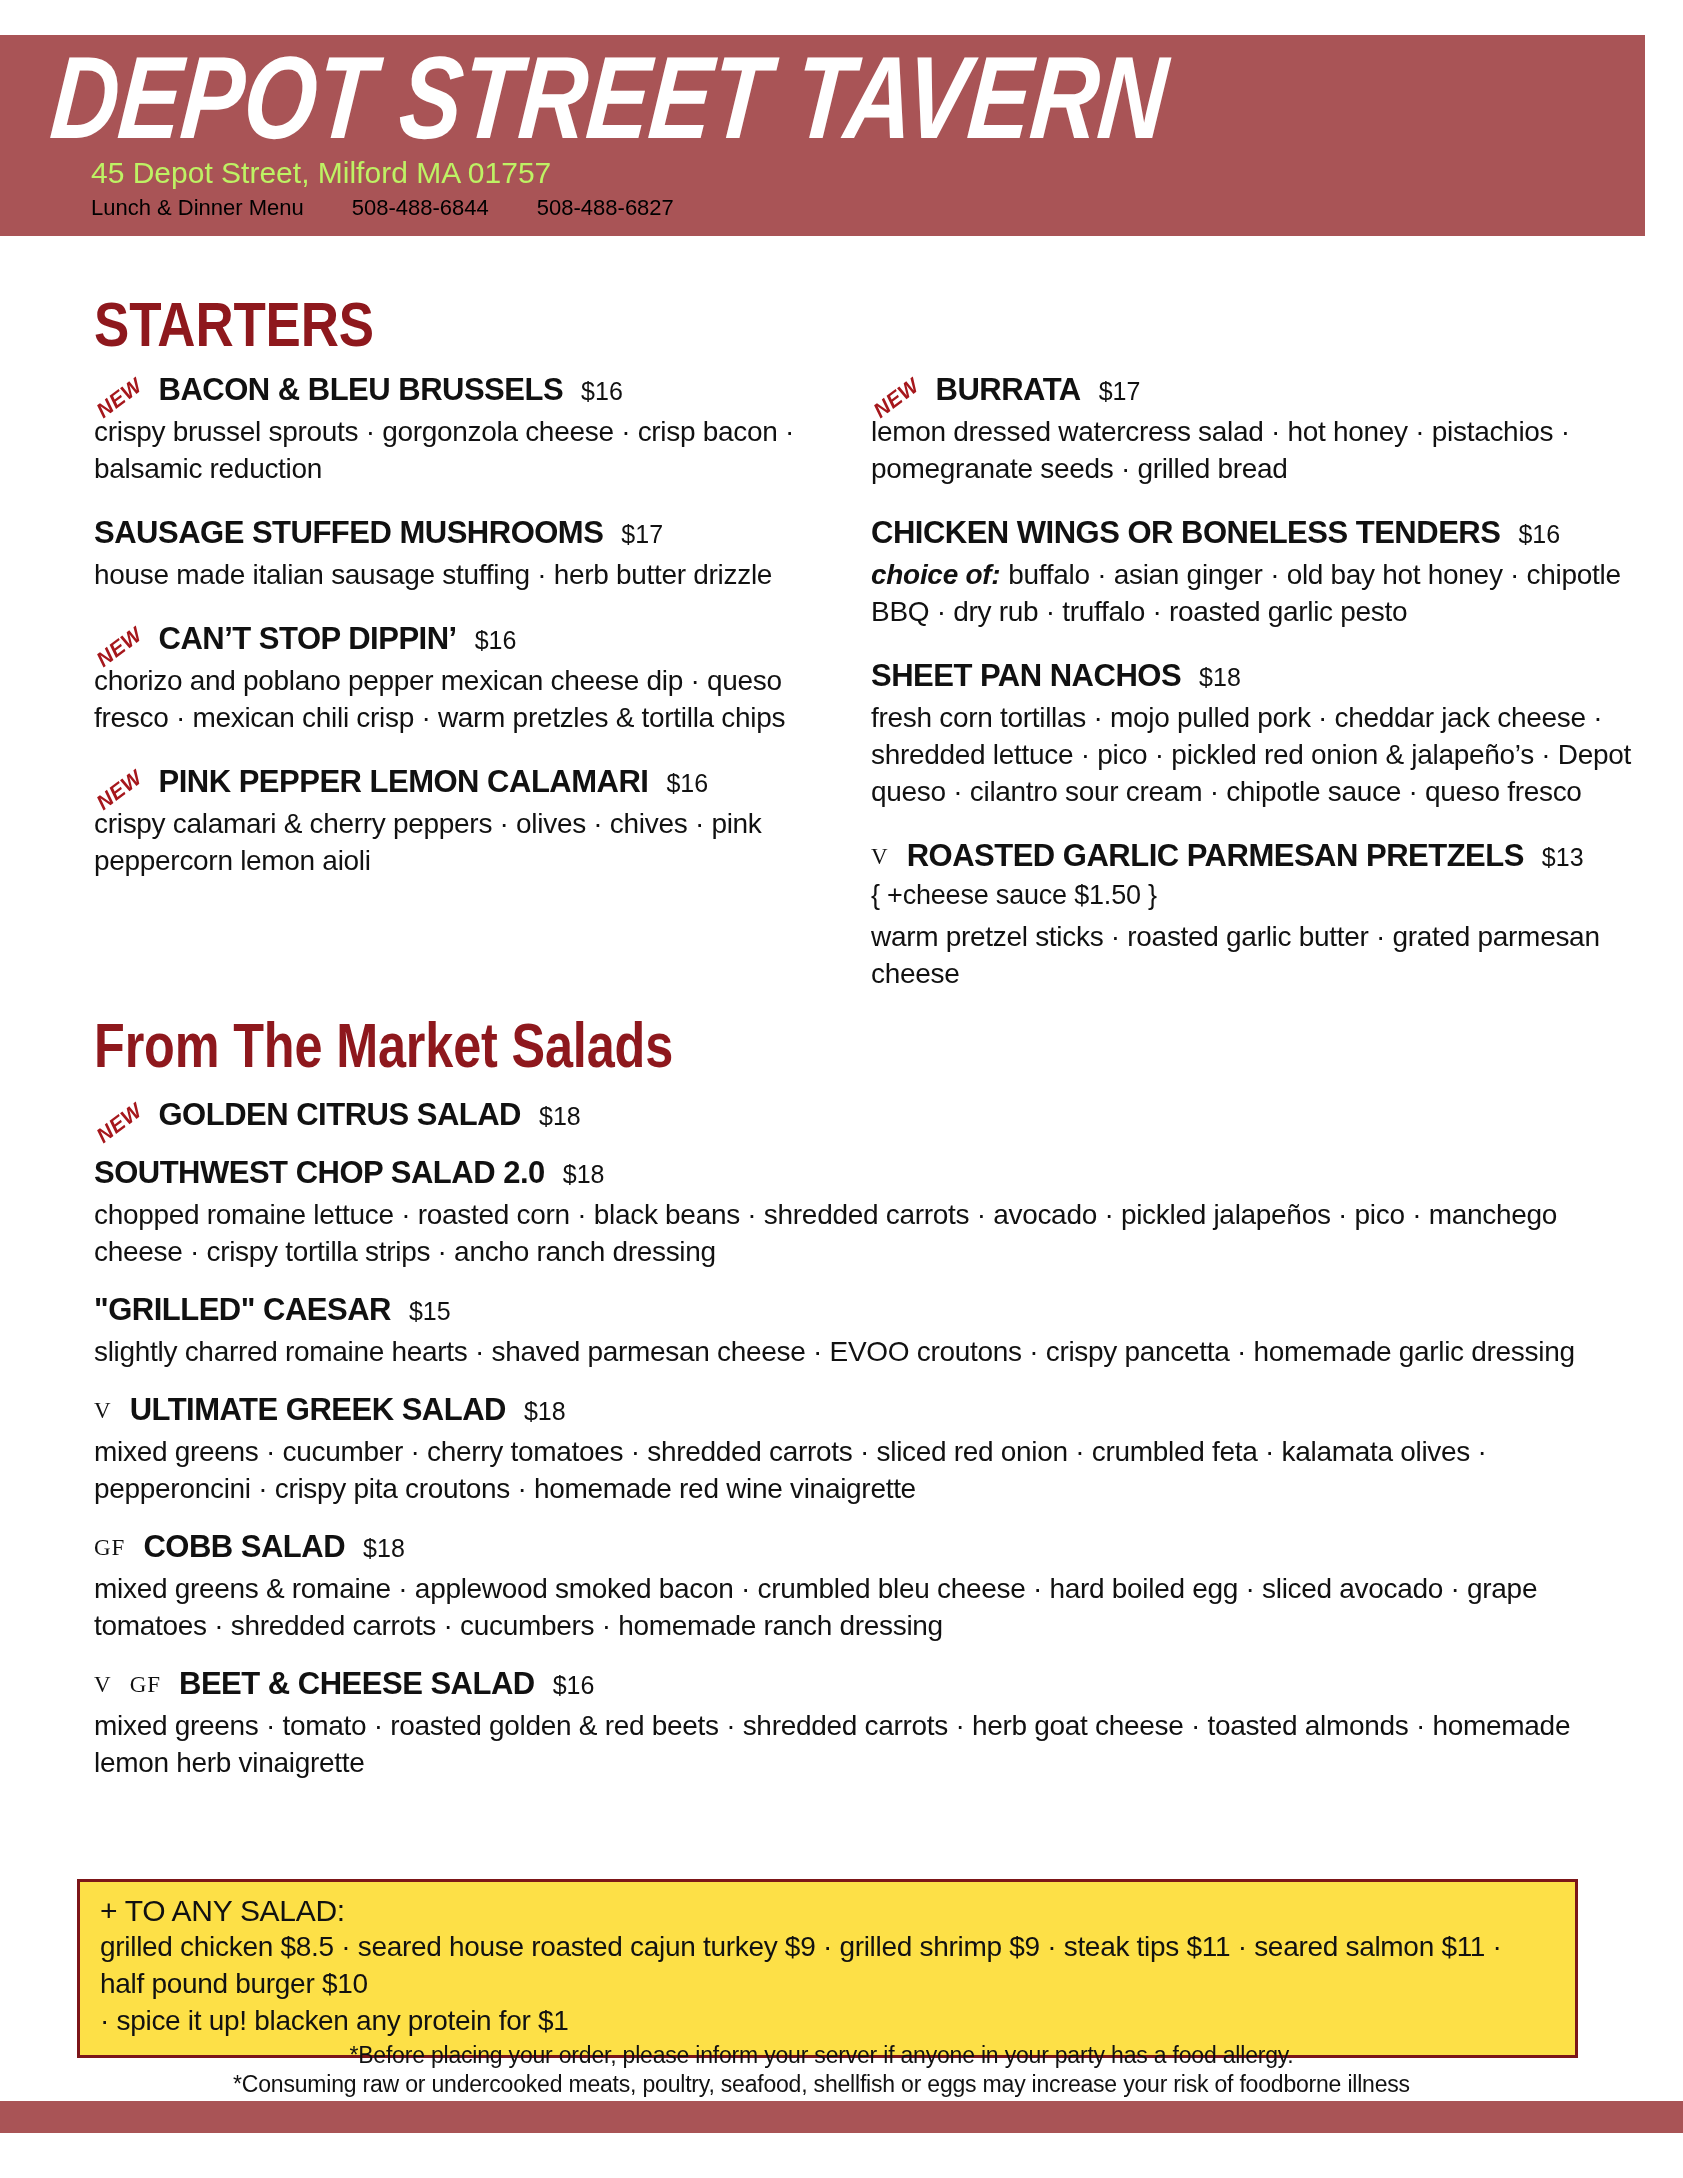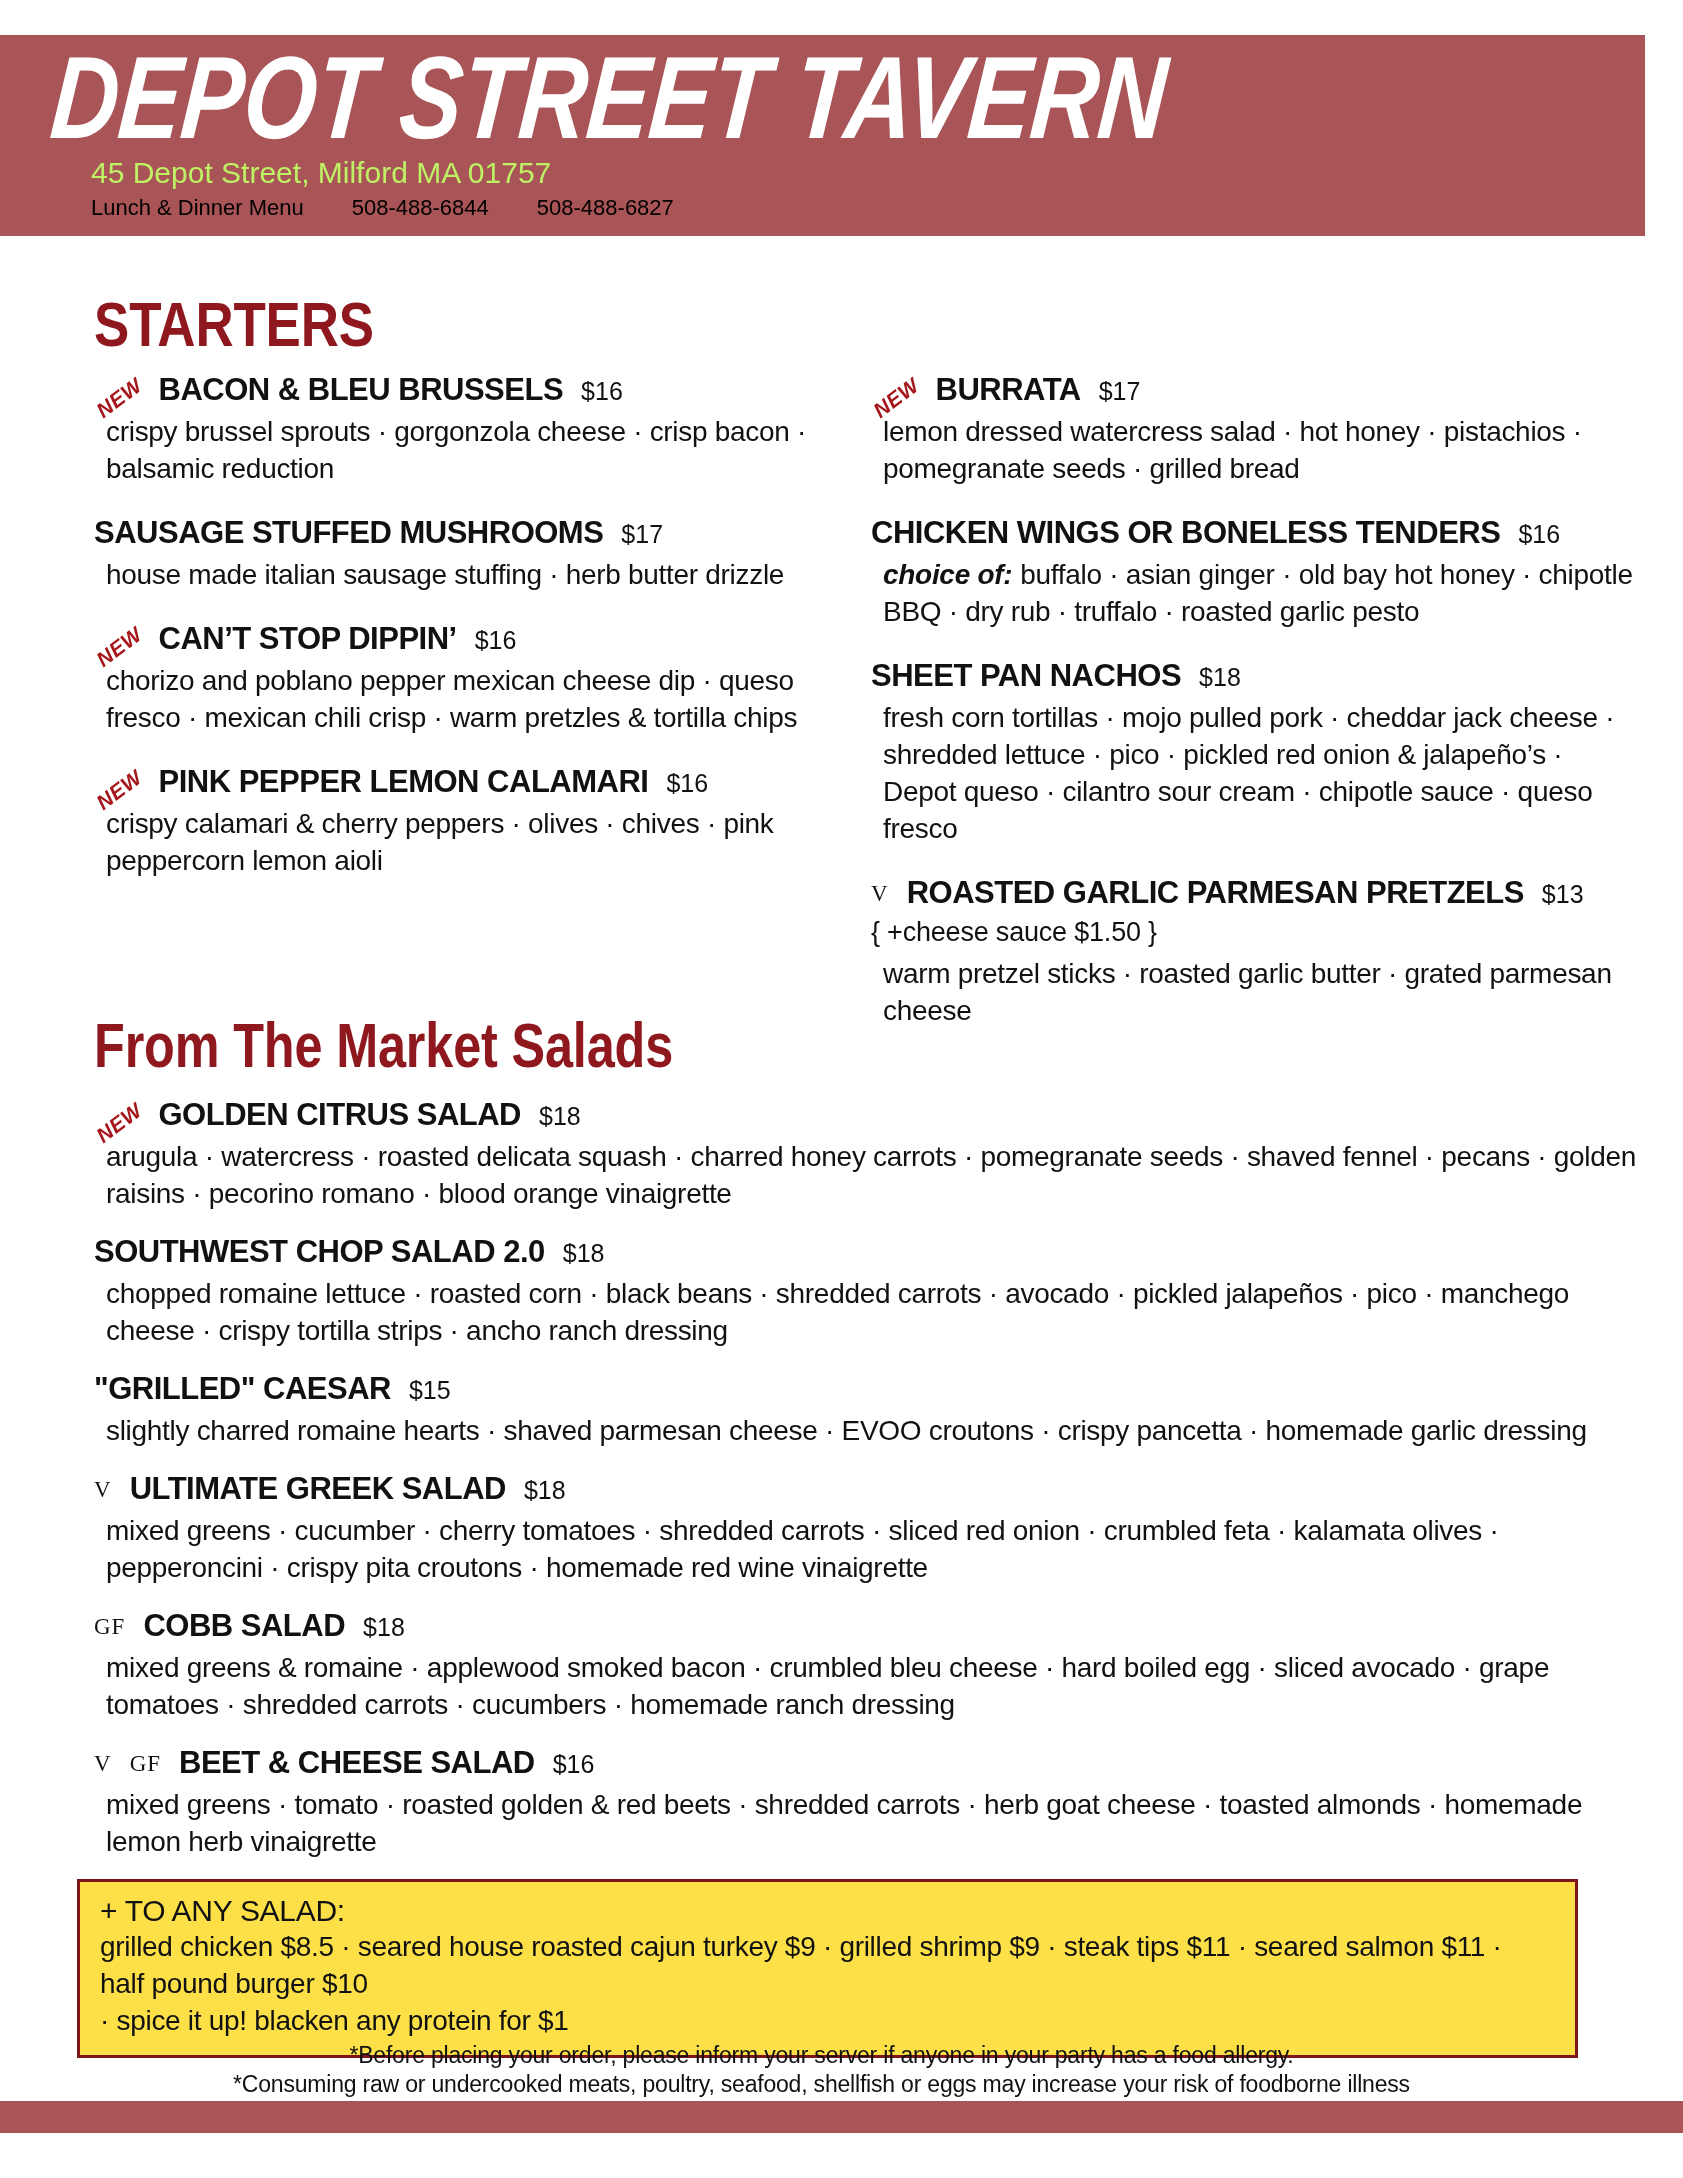--- a/index.html
+++ b/index.html
@@ -51,21 +51,21 @@
     color:#a6171c; transform:rotate(-37deg); transform-origin:center;
     position:relative; top:5px; margin-right:14px; letter-spacing:0.5px;
     flex:0 0 auto;
   }
   .marker {
     font-family:"Liberation Serif", serif; font-size:23px; letter-spacing:1px;
     margin-right:18px; position:relative; top:-2px; flex:0 0 auto;
   }
   .name { font-size:31px; font-weight:bold; letter-spacing:-0.5px; white-space:nowrap; }
   .price { font-size:25px; margin-left:18px; letter-spacing:0; }
-  .desc { font-size:28px; line-height:37px; letter-spacing:-0.3px; margin:5px 0 0 12px; }
+  .desc { font-size:28px; line-height:37px; letter-spacing:-0.3px; margin:5px 0 0 0; }
   .lead { font-weight:bold; font-style:italic; margin-right:8px; }
   .note { font-size:27px; line-height:36px; margin-top:3px; }
 
   .market { position:absolute; top:1014px; left:94px; width:1544px; }
   .market .cols-none { margin-top:20px; }
 
   
   .addon {
     position:absolute; top:1879px; left:77px; width:1501px;
     border:3px solid #7c1619; padding:12px 22px 16px 20px; background:#fde047;
@@ -182,21 +182,20 @@
 <div class="market">
   <h2 class="section-heading">From The Market Salads</h2>
   <div class="cols-none">
 
     <div class="item">
       <div class="trow">
         <span class="new-badge">NEW</span>
         <span class="name">GOLDEN CITRUS SALAD</span>
         <span class="price">$18</span>
       </div>
-      <p class="desc">arugula · watercress · roasted delicata squash · charred honey carrots · pomegranate seeds · shaved fennel · pecans · golden raisins · pecorino romano · blood orange vinaigrette</p>
     </div>
 
     <div class="item">
       <div class="trow">
         <span class="name">SOUTHWEST CHOP SALAD 2.0</span>
         <span class="price">$18</span>
       </div>
       <p class="desc">chopped romaine lettuce · roasted corn · black beans · shredded carrots · avocado · pickled jalapeños · pico · manchego cheese · crispy tortilla strips · ancho ranch dressing</p>
     </div>
 

